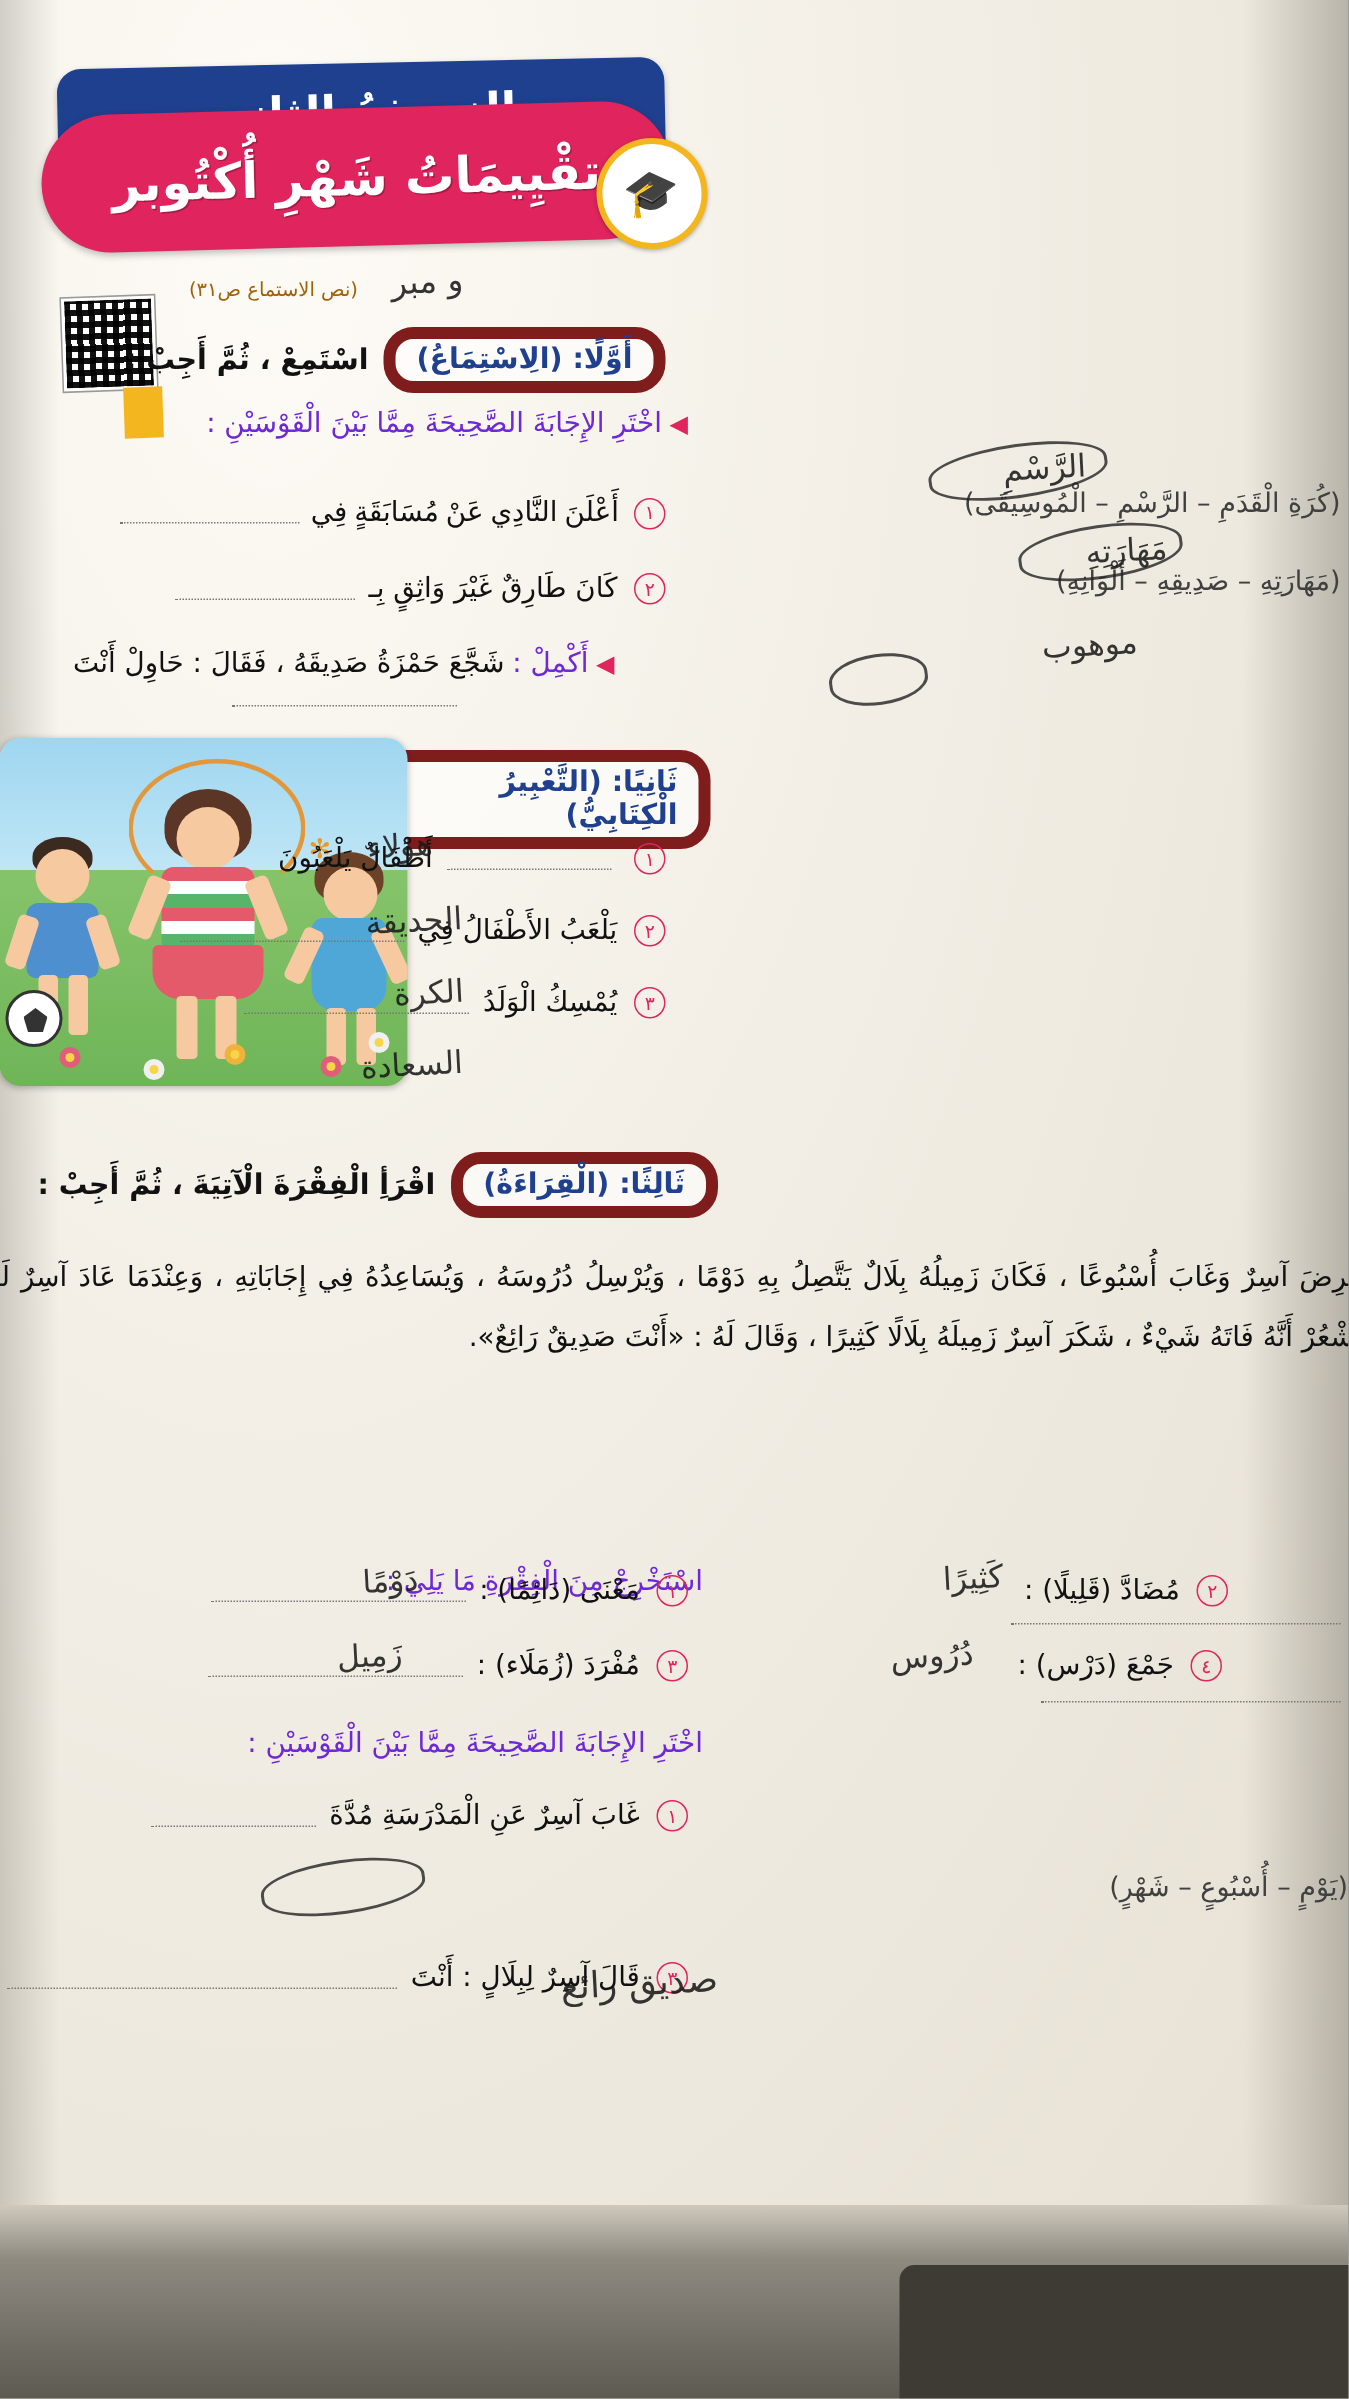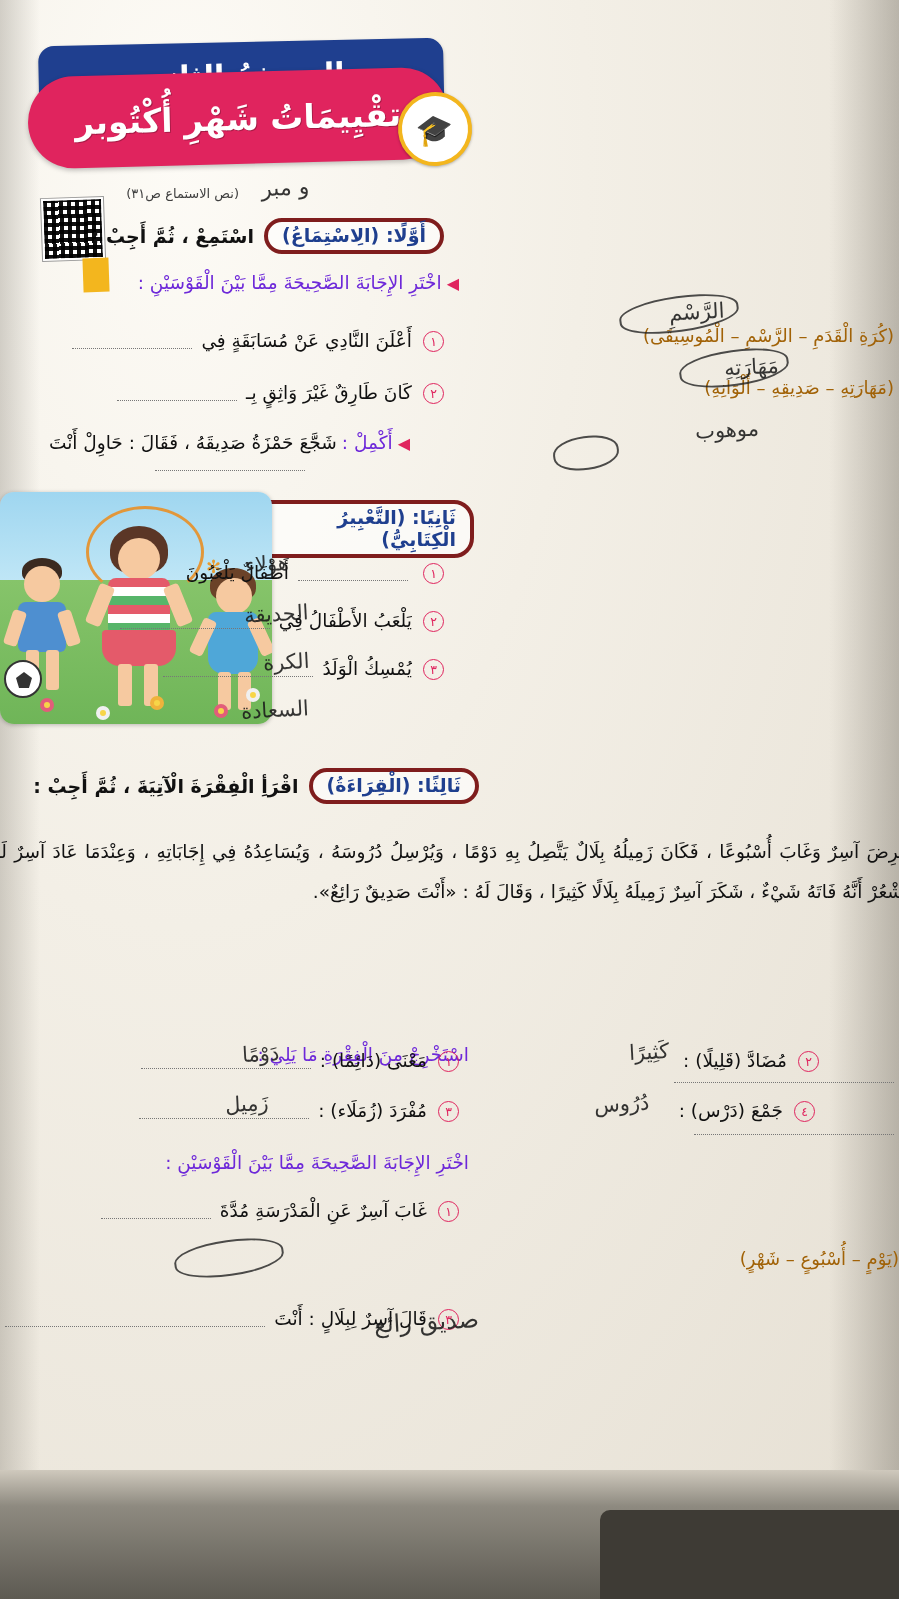--- a/index.html
+++ b/index.html
@@ -94,30 +94,30 @@
     outline: 1px solid #999;
     transform: rotate(-2deg);
   }
   .qr-tab {
     position: absolute; right: 790px; top: 258px;
     width: 26px; height: 34px; background: #f3b61e;
     transform: rotate(-2deg);
   }
   .note-listen {
     position: absolute; right: 660px; top: 186px;
-    font-size: 13px; color: #404040;
+    font-size: 13px; color: #a16207;
   }
 
   
   .line { position: absolute; color: #111; }
   .ar { font-family: "DejaVu Sans", sans-serif; direction: rtl; }
 
   .pill {
     display: inline-block;
-    border: 4px solid #7f1d1d;
+    border: 8px solid #7f1d1d;
     border-radius: 20px;
     padding: 2px 14px 4px;
     color: #1f3f8f;
     font-weight: bold;
     font-size: 19px;
     background: rgba(255,255,255,.6);
   }
   .sec-row { position: absolute; display: flex; align-items: center; gap: 10px; }
   .sec-row .after { font-size: 19px; color: #111; font-weight: bold; }
 
@@ -186,21 +186,21 @@
   }
 
   .blank {
     display: inline-block;
     border-bottom: 1.5px dotted #777;
     min-width: 120px;
     height: 18px;
     margin: 0 4px;
     vertical-align: -2px;
   }
-  .paren { font-size: 18px; color: #a16207; }
+  .paren { font-size: 18px; color: #404040; }
 </style>
 </head>
 <body>
 
 <div id="page">
   <div class="paper"></div>
   <div class="paper-shadow-left"></div>
   <div class="paper-shadow-right"></div>
   <div class="desk-bottom"></div>
 
@@ -221,21 +221,21 @@
   <div class="sec-row" style="right:455px; top:218px;">
     <span class="pill ar">أَوَّلًا: (الِاسْتِمَاعُ)</span>
     <span class="after ar">اسْتَمِعْ ، ثُمَّ أَجِبْ :</span>
   </div>
 
   <div class="line ar" style="right:440px; top:272px;">
     <span class="bullet">◀</span>
     <span class="q pinktxt">اخْتَرِ الإِجَابَةَ الصَّحِيحَةَ مِمَّا بَيْنَ الْقَوْسَيْنِ :</span>
   </div>
 
-  <div class="line ar" style="right:455px; top:330px;">
+  <div class="line ar" style="right:455px; top:330px;font-family:Liberation Serif, serif;">
     <span class="num">١</span>
     <span class="q">أَعْلَنَ النَّادِي عَنْ مُسَابَقَةٍ فِي</span>
     <span class="blank"></span>
   </div>
   <div class="line ar paren" style="right:5px; top:325px; width:300px; text-align:right;">(كُرَةِ الْقَدَمِ – الرَّسْمِ – الْمُوسِيقَى)</div>
 
   <div class="line ar" style="right:455px; top:382px;">
     <span class="num">٢</span>
     <span class="q">كَانَ طَارِقٌ غَيْرَ وَاثِقٍ بِـ</span>
     <span class="blank"></span>

